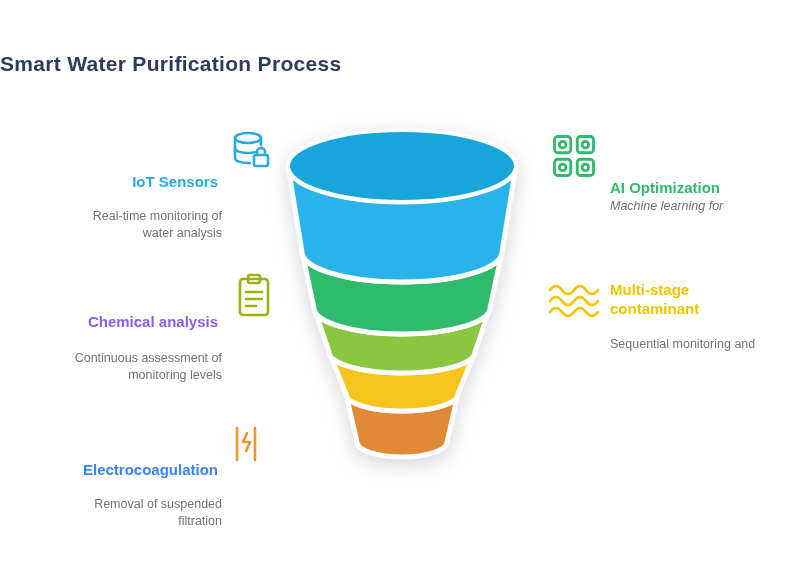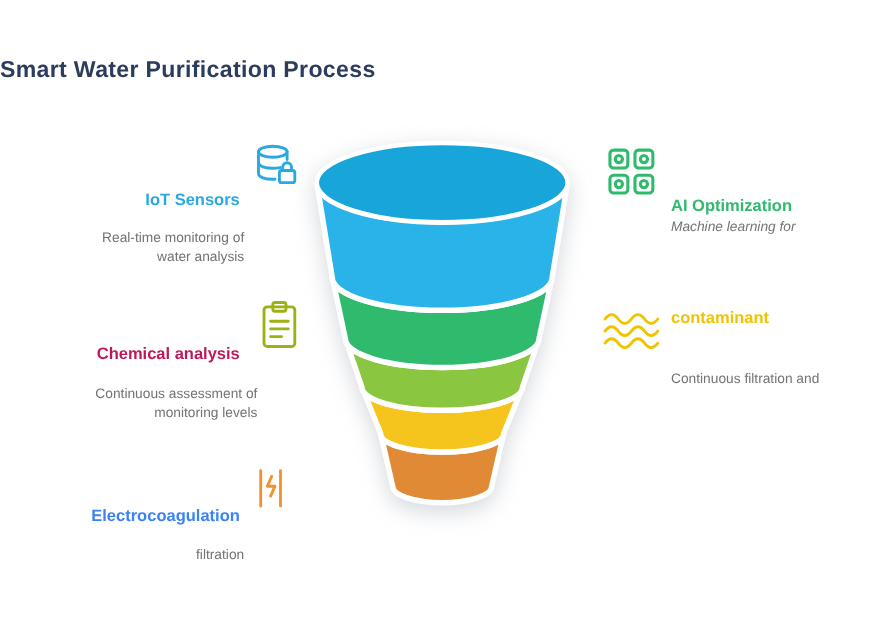--- a/index.html
+++ b/index.html
@@ -6,21 +6,21 @@
   .canvas{position:relative;width:804px;height:564px;background:#ffffff;overflow:hidden;
           font-family:"Liberation Sans",sans-serif;}
   .title{position:absolute;left:0;top:52px;width:100%;text-align:left;
          font-size:21px;font-weight:bold;color:#2c3c5c;letter-spacing:.3px;}
   .funnel-svg{position:absolute;left:280px;top:120px;
               filter:drop-shadow(0 6px 10px rgba(100,110,130,.28));}
   .icon{position:absolute;}
   .label{position:absolute;font-size:15px;font-weight:bold;line-height:19px;}
   .desc{position:absolute;font-size:12.5px;line-height:17px;color:#737373;}
   .ta-r{text-align:right;margin-top:16px;} .ta-l{text-align:left;}
-  .c-blue{color:#29a9e0;} .c-olive{color:#be185d;} .c-orange{color:#3b82f6;}
+  .c-blue{color:#29a9e0;} .c-olive{color:#8b5cf6;} .c-orange{color:#3b82f6;}
   .c-green{color:#2fba6e;} .c-yellow{color:#f0c400;}
   .icon svg{display:block;}
 </style>
 </head>
 <body>
 
 <div class="canvas">
 
   <div class="title">Smart Water Purification Process</div>
 
@@ -55,34 +55,35 @@
   </div>
 
   <div class="icon" style="left:230px;top:272px;">
     <svg width="48" height="48" viewBox="0 0 48 48" fill="none" stroke="#9db112" stroke-width="2.6" stroke-linecap="round" stroke-linejoin="round">
       <rect x="10" y="7" width="28" height="36" rx="3"></rect>
       <rect x="18" y="3" width="12" height="8" rx="2"></rect>
       <path d="M16 20 h16 M16 27 h16 M16 34 h10"></path>
     </svg>
   </div>
   <div class="label ta-r c-olive" style="left:40px;top:296px;width:178px;">Chemical analysis</div>
-  <div class="desc ta-r" style="left:34px;top:334px;width:200px;text-align:right;">
+  <div class="desc ta-r" style="left:22px;top:334px;width:200px;text-align:right;">
     <div>Continuous assessment of</div>
     <div>monitoring levels</div>
   </div>
 
   <div class="icon" style="left:222px;top:420px;">
     <svg width="48" height="48" viewBox="0 0 48 48" fill="none" stroke="#f0932e" stroke-width="2.6" stroke-linecap="round" stroke-linejoin="round">
       <path d="M15 8 v32"></path>
       <path d="M33 8 v32"></path>
       <path d="M25 13 l-4 9 h7 l-4 9"></path>
     </svg>
   </div>
   <div class="label ta-r c-orange" style="left:30px;top:444px;width:188px;">Electrocoagulation</div>
   <div class="desc ta-r" style="left:22px;top:480px;width:200px;">
+    <div>Removal of suspended</div>
     <div>filtration</div>
   </div>
 
   <div class="icon" style="left:548px;top:130px;">
     <svg width="52" height="52" viewBox="0 0 48 48" fill="none" stroke="#2fba6e" stroke-width="2.6" stroke-linecap="round" stroke-linejoin="round">
       <rect x="6" y="6" width="15" height="15" rx="3"></rect>
       <rect x="27" y="6" width="15" height="15" rx="3"></rect>
       <rect x="6" y="27" width="15" height="15" rx="3"></rect>
       <rect x="27" y="27" width="15" height="15" rx="3"></rect>
       <circle cx="13.5" cy="13.5" r="3"></circle>
@@ -97,19 +98,20 @@
   </div>
 
   <div class="icon" style="left:546px;top:278px;">
     <svg width="56" height="46" viewBox="0 0 56 46" fill="none" stroke="#f0c400" stroke-width="2.6" stroke-linecap="round" stroke-linejoin="round">
       <path d="M4 12 q6 -8 12 0 t12 0 t12 0 t12 0"></path>
       <path d="M4 23 q6 -8 12 0 t12 0 t12 0 t12 0"></path>
       <path d="M4 34 q6 -8 12 0 t12 0 t12 0 t12 0"></path>
     </svg>
   </div>
   <div class="label ta-l c-yellow" style="left:610px;top:280px;width:170px;">
+    <div>Multi-stage</div>
     <div>contaminant</div>
   </div>
   <div class="desc ta-l" style="left:610px;top:336px;width:185px;">
-    <div>Continuous filtration and</div>
+    <div>Sequential monitoring and</div>
   </div>
 
 </div>
 
 </body></html>

